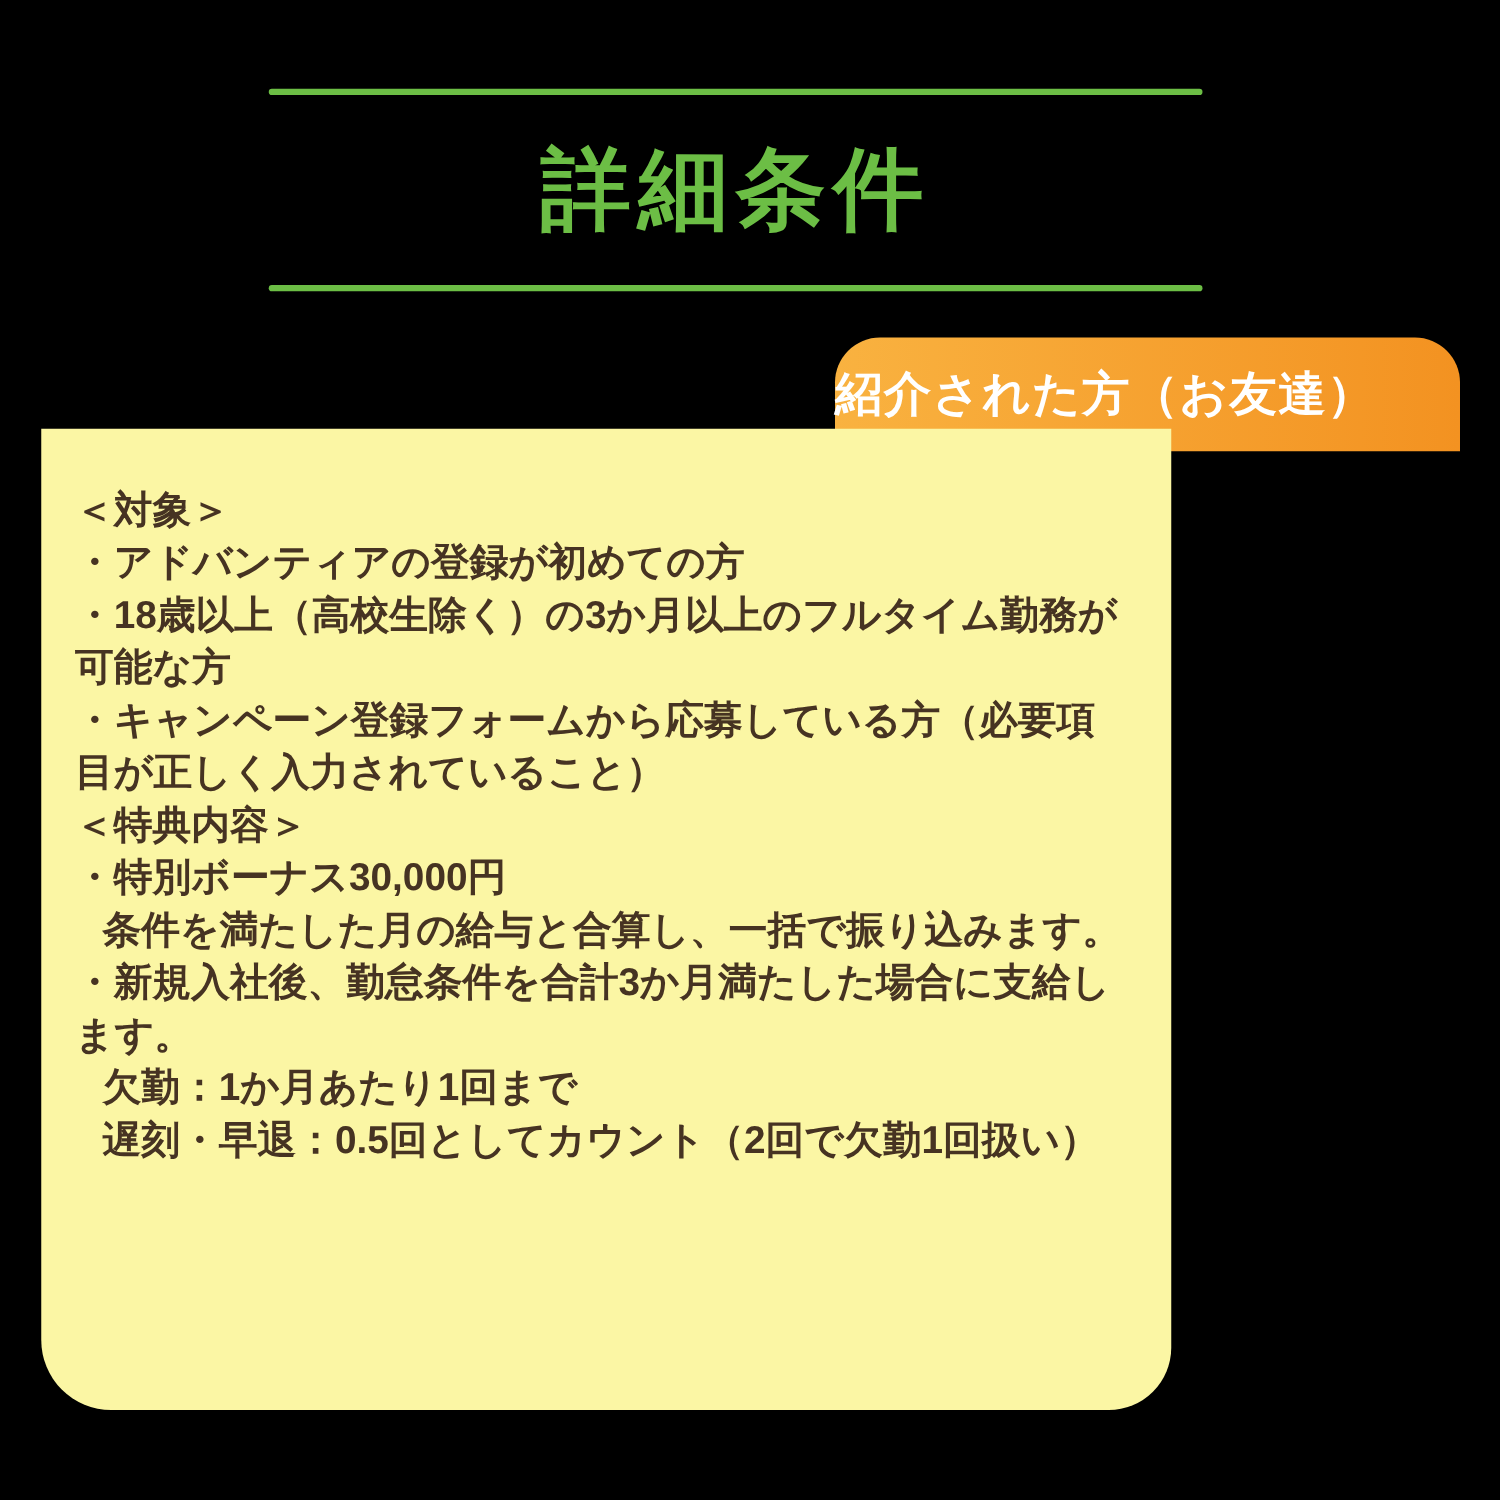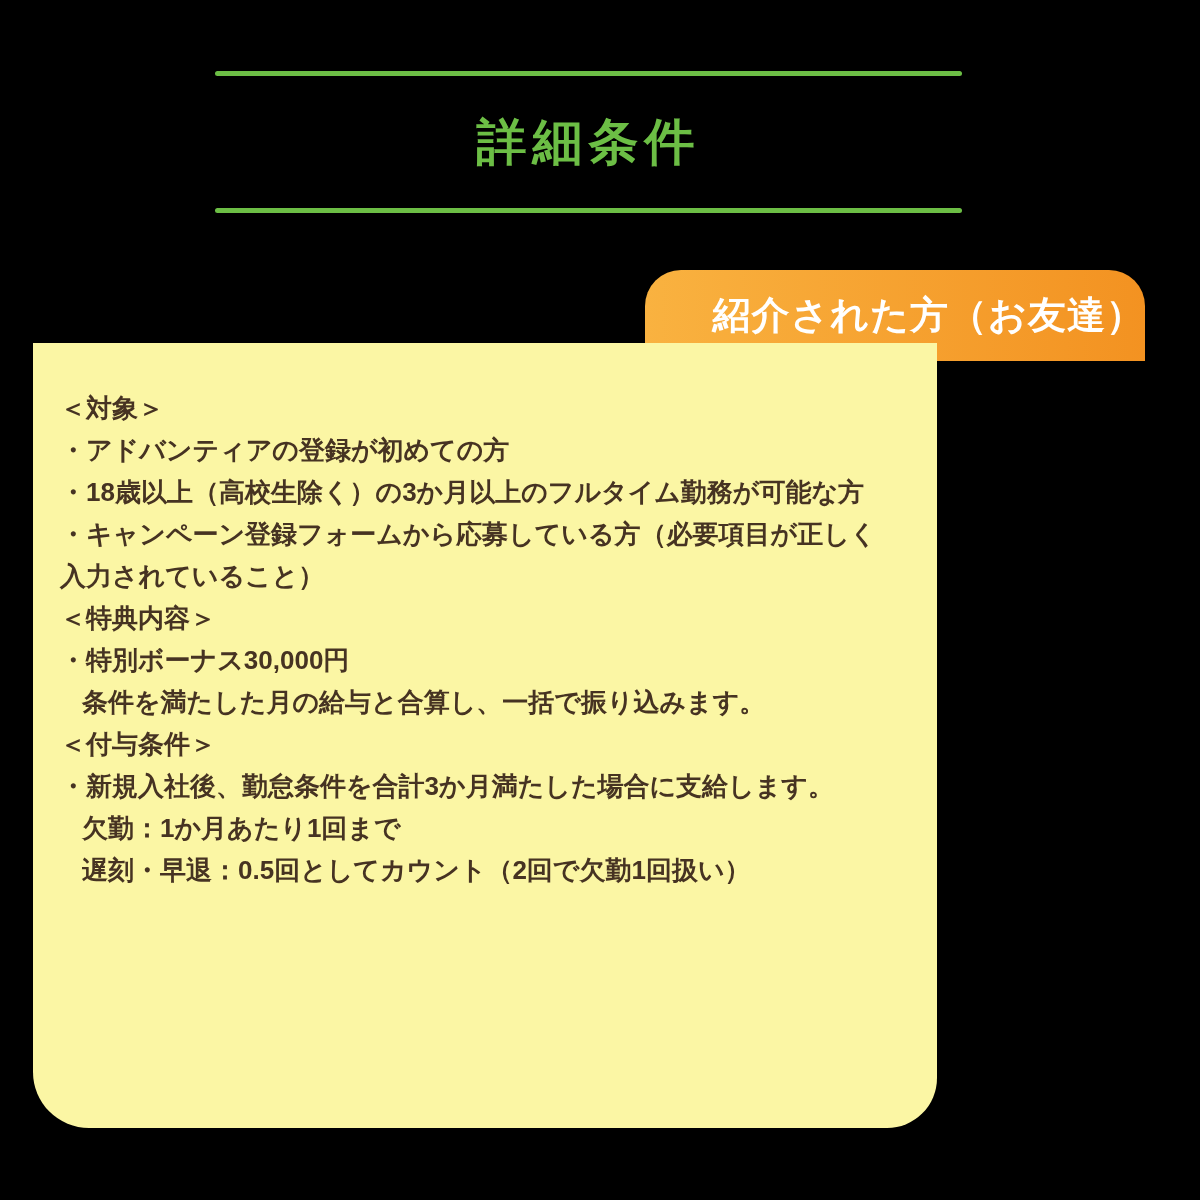--- a/index.html
+++ b/index.html
@@ -18,43 +18,43 @@
     left: 215px;
     top: 71px;
     width: 747px;
   }
   .rule {
     height: 5px;
     background: var(--accent, #6CBE45);
     border-radius: 3px;
   }
   .title {
-    margin: 4px;
+    margin: 14px;
     height: 124px;
     display: flex;
     align-items: center;
     justify-content: center;
-    font-size: 50px;
+    font-size: 72px;
     font-weight: 900;
     letter-spacing: 6px;
     color: var(--accent, #6CBE45);
   }
 
   
   .badge {
     position: absolute;
-    left: 645px;
+    left: 668px;
     top: 270px;
     width: 500px;
     height: 91px;
     border-radius: 36px 36px 0 0;
     background: linear-gradient(90deg, var(--badge-start, #F9B240), var(--badge-end, #F39221));
     display: flex;
     align-items: center;
-    justify-content: flex-end;
+    justify-content: flex-start;
   }
   .badge-label {
     color: var(--badge-text, #FFFFFF);
     font-size: 38px;
     font-weight: 700;
     letter-spacing: 1px;
     white-space: nowrap;
   }
 
   
@@ -62,21 +62,21 @@
     position: absolute;
     left: 33px;
     top: 343px;
     width: 904px;
     height: 785px;
     box-sizing: border-box;
     background: var(--card-bg, #FBF6A4);
     border-radius: 0 0 50px 56px;
     padding: 44px 36px 0 27px;
     color: var(--card-text, #463322);
-    font-size: 26px;
+    font-size: 31px;
     line-height: 42px;
     font-weight: 700;
   }
   .line { white-space: normal; }
   .line.indent { padding-left: 22px; }
 </style>
 </head>
 <body>
 
 <div class="header">
@@ -91,18 +91,17 @@
 
 <div class="card">
   <div>
       <div class="line">＜対象＞</div>
       <div class="line">・アドバンティアの登録が初めての方</div>
       <div class="line">・18歳以上（高校生除く）の3か月以上のフルタイム勤務が可能な方</div>
       <div class="line">・キャンペーン登録フォームから応募している方（必要項目が正しく入力されていること）</div>
       <div class="line">＜特典内容＞</div>
       <div class="line">・特別ボーナス30,000円</div>
       <div class="line indent">条件を満たした月の給与と合算し、一括で振り込みます。</div>
-      <div class="line">＜付与条件＞</div>
       <div class="line">・新規入社後、勤怠条件を合計3か月満たした場合に支給します。</div>
       <div class="line indent">欠勤：1か月あたり1回まで</div>
       <div class="line indent">遅刻・早退：0.5回としてカウント（2回で欠勤1回扱い）</div>
     </div>
 </div>
 
 </body></html>

